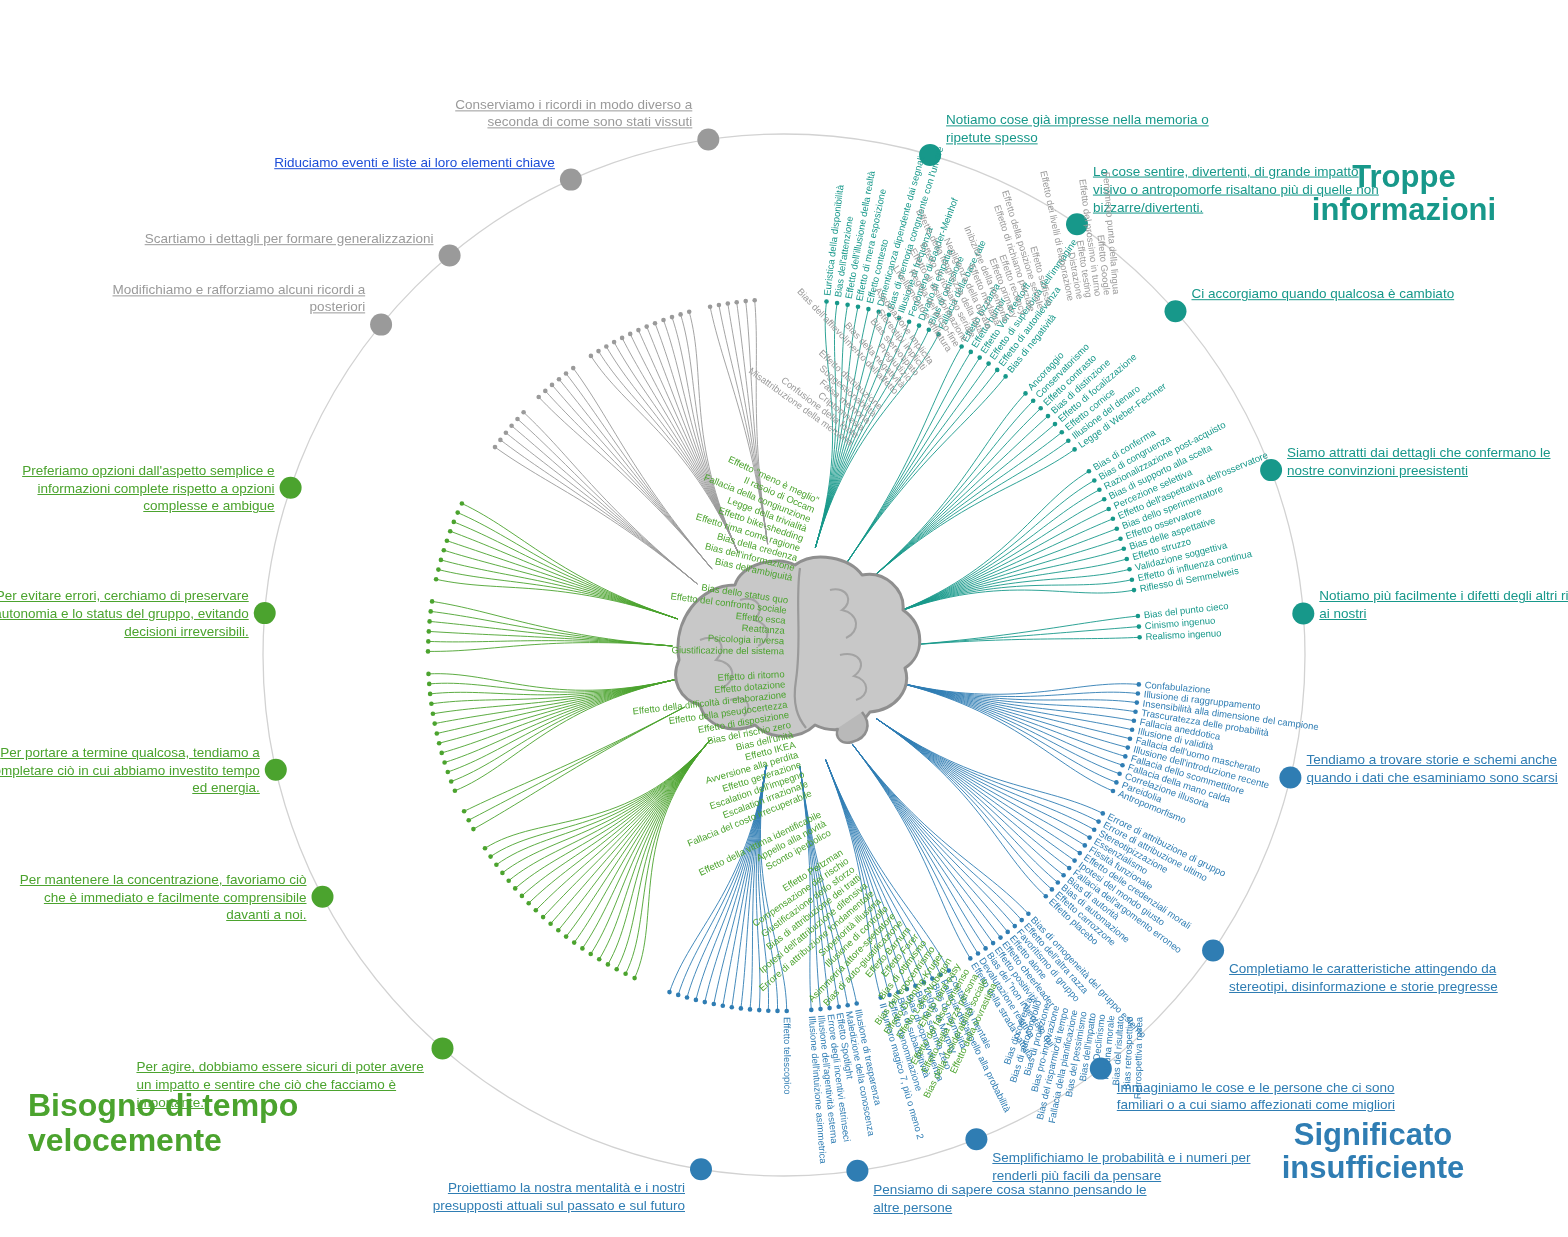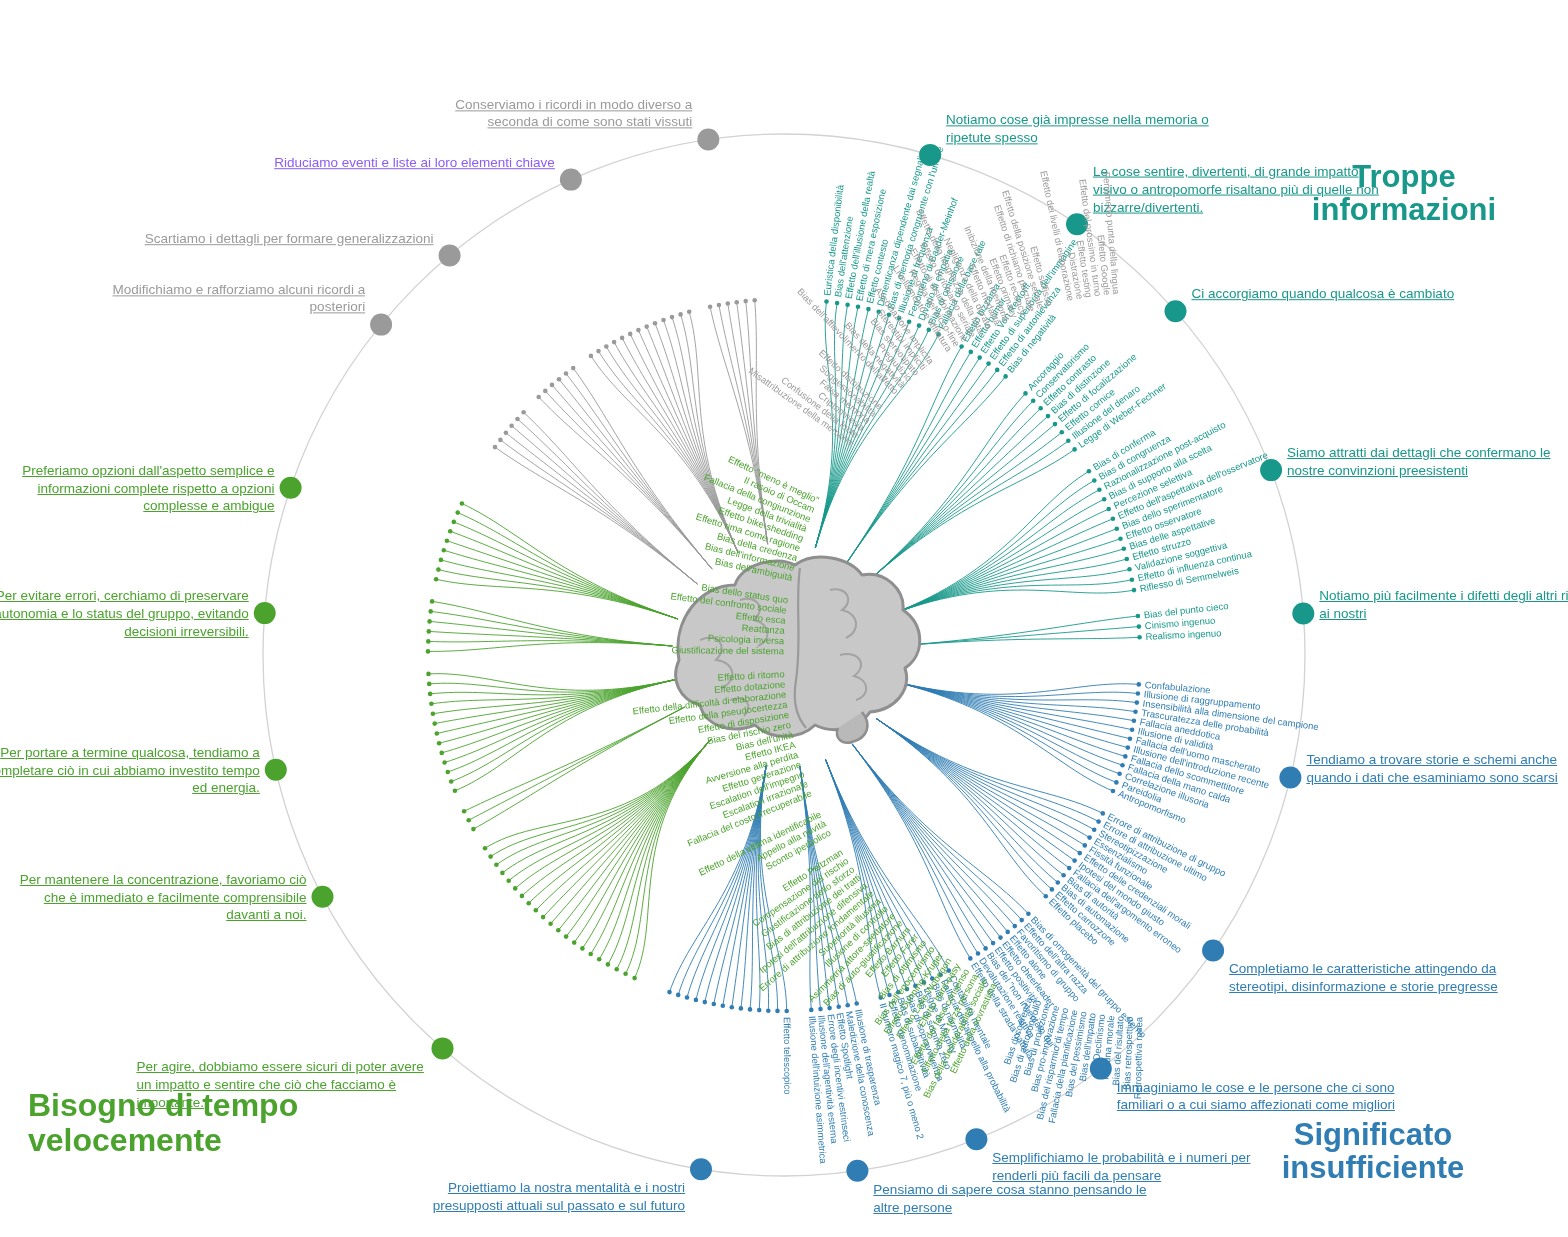--- a/index.html
+++ b/index.html
@@ -632,21 +632,21 @@
       <div class="bias-label" style="color: rgb(154, 154, 154); top: 649px; width: 600px; left: 184px; padding-right: 362px; text-align: right; transform-origin: 100% 50%; transform: rotate(421.5deg);">Effetto di richiamo seriale</div>
       <div class="bias-label" style="color: rgb(154, 154, 154); top: 649px; width: 600px; left: 184px; padding-right: 362px; text-align: right; transform-origin: 100% 50%; transform: rotate(422.95deg);">Effetto della lunghezza della lista</div>
       <div class="bias-label" style="color: rgb(154, 154, 154); top: 649px; width: 600px; left: 184px; padding-right: 362px; text-align: right; transform-origin: 100% 50%; transform: rotate(424.4deg);">Negligenza della durata</div>
       <div class="bias-label" style="color: rgb(154, 154, 154); top: 649px; width: 600px; left: 184px; padding-right: 362px; text-align: right; transform-origin: 100% 50%; transform: rotate(425.85deg);">Effetto modalità</div>
       <div class="bias-label" style="color: rgb(154, 154, 154); top: 649px; width: 600px; left: 184px; padding-right: 362px; text-align: right; transform-origin: 100% 50%; transform: rotate(427.31deg);">Inibizione della memoria</div>
       <div class="bias-label" style="color: rgb(154, 154, 154); top: 649px; width: 600px; left: 184px; padding-right: 362px; text-align: right; transform-origin: 100% 50%; transform: rotate(428.76deg);">Effetto primacy</div>
       <div class="bias-label" style="color: rgb(154, 154, 154); top: 649px; width: 600px; left: 184px; padding-right: 362px; text-align: right; transform-origin: 100% 50%; transform: rotate(430.21deg);">Effetto recency</div>
       <div class="bias-label" style="color: rgb(154, 154, 154); top: 649px; width: 600px; left: 184px; padding-right: 362px; text-align: right; transform-origin: 100% 50%; transform: rotate(431.66deg);">Effetto di richiamo parziale</div>
       <div class="bias-label" style="color: rgb(154, 154, 154); top: 649px; width: 600px; left: 184px; padding-right: 362px; text-align: right; transform-origin: 100% 50%; transform: rotate(433.11deg);">Effetto della posizione seriale</div>
       <div class="bias-label" style="color: rgb(154, 154, 154); top: 649px; width: 600px; left: 184px; padding-right: 362px; text-align: right; transform-origin: 100% 50%; transform: rotate(434.56deg);">Effetto suffisso</div>
-      <div class="group-desc" style="color: #8b5cf6; left: 264.885px; text-align: right; top: 171.581px; transform: translateY(-100%);">Riduciamo eventi e liste ai loro elementi chiave</div>
+      <div class="group-desc" style="color: #1d4ed8; left: 264.885px; text-align: right; top: 171.581px; transform: translateY(-100%);">Riduciamo eventi e liste ai loro elementi chiave</div>
       <div class="bias-label" style="color: rgb(154, 154, 154); top: 649px; width: 600px; left: 184px; padding-right: 362px; text-align: right; transform-origin: 100% 50%; transform: rotate(438.02deg);">Effetto dei livelli di elaborazione</div>
       <div class="bias-label" style="color: rgb(154, 154, 154); top: 649px; width: 600px; left: 184px; padding-right: 362px; text-align: right; transform-origin: 100% 50%; transform: rotate(439.47deg);">Distrazione</div>
       <div class="bias-label" style="color: rgb(154, 154, 154); top: 649px; width: 600px; left: 184px; padding-right: 362px; text-align: right; transform-origin: 100% 50%; transform: rotate(440.92deg);">Effetto testing</div>
       <div class="bias-label" style="color: rgb(154, 154, 154); top: 649px; width: 600px; left: 184px; padding-right: 362px; text-align: right; transform-origin: 100% 50%; transform: rotate(442.37deg);">Effetto del prossimo in turno</div>
       <div class="bias-label" style="color: rgb(154, 154, 154); top: 649px; width: 600px; left: 184px; padding-right: 362px; text-align: right; transform-origin: 100% 50%; transform: rotate(443.82deg);">Effetto Google</div>
       <div class="bias-label" style="color: rgb(154, 154, 154); top: 649px; width: 600px; left: 184px; padding-right: 362px; text-align: right; transform-origin: 100% 50%; transform: rotate(445.27deg);">Fenomeno punta della lingua</div>
       <div class="group-desc" style="color: rgb(154, 154, 154); left: 402.297px; text-align: right; top: 131.529px; transform: translateY(-100%);">Conserviamo i ricordi in modo diverso a seconda di come sono stati vissuti</div>
     </div>
 </div>
 

